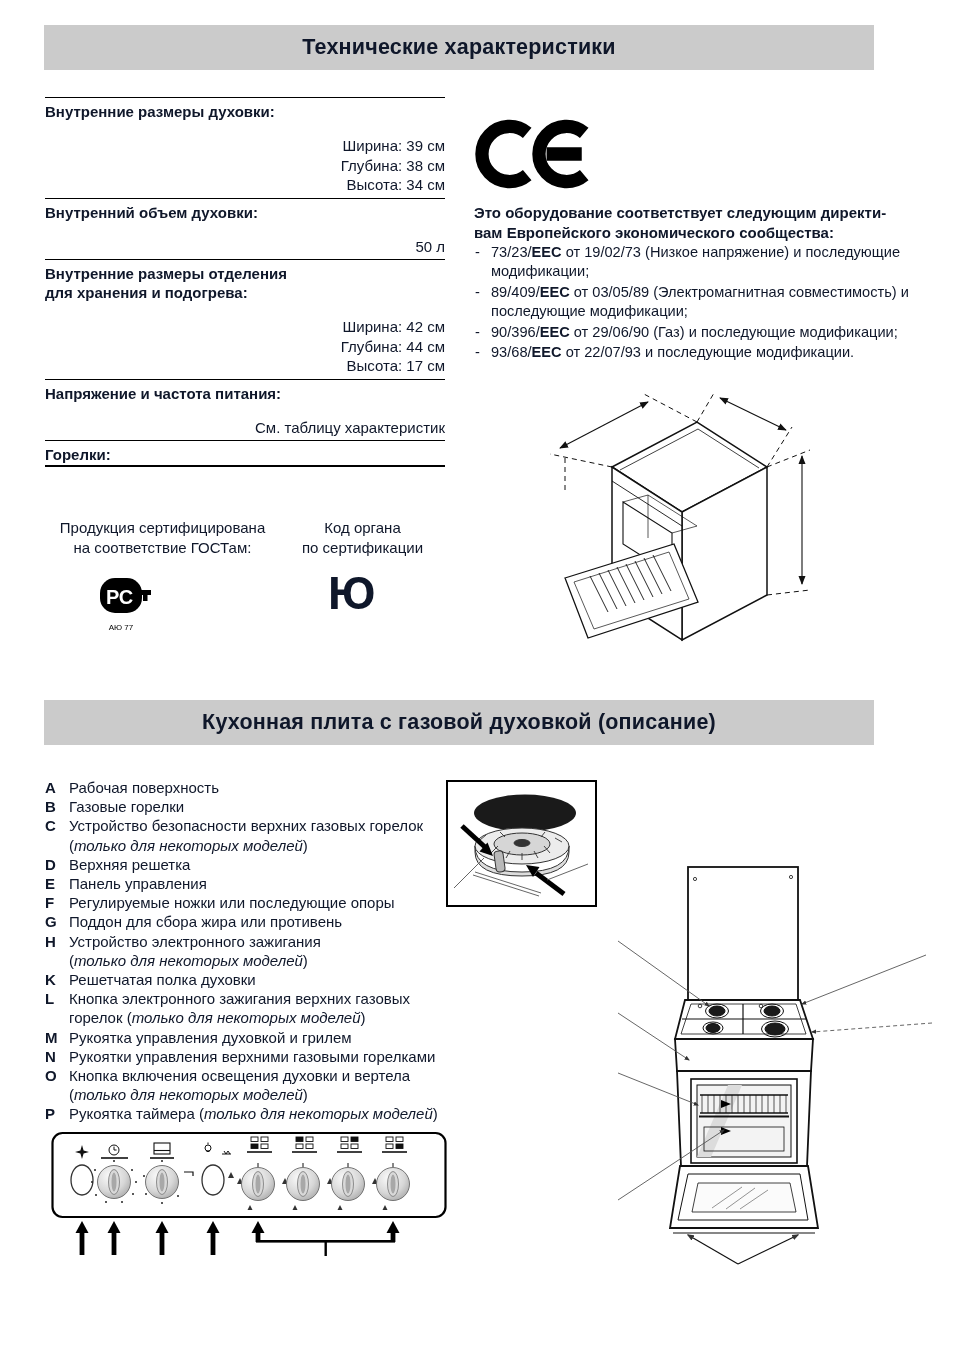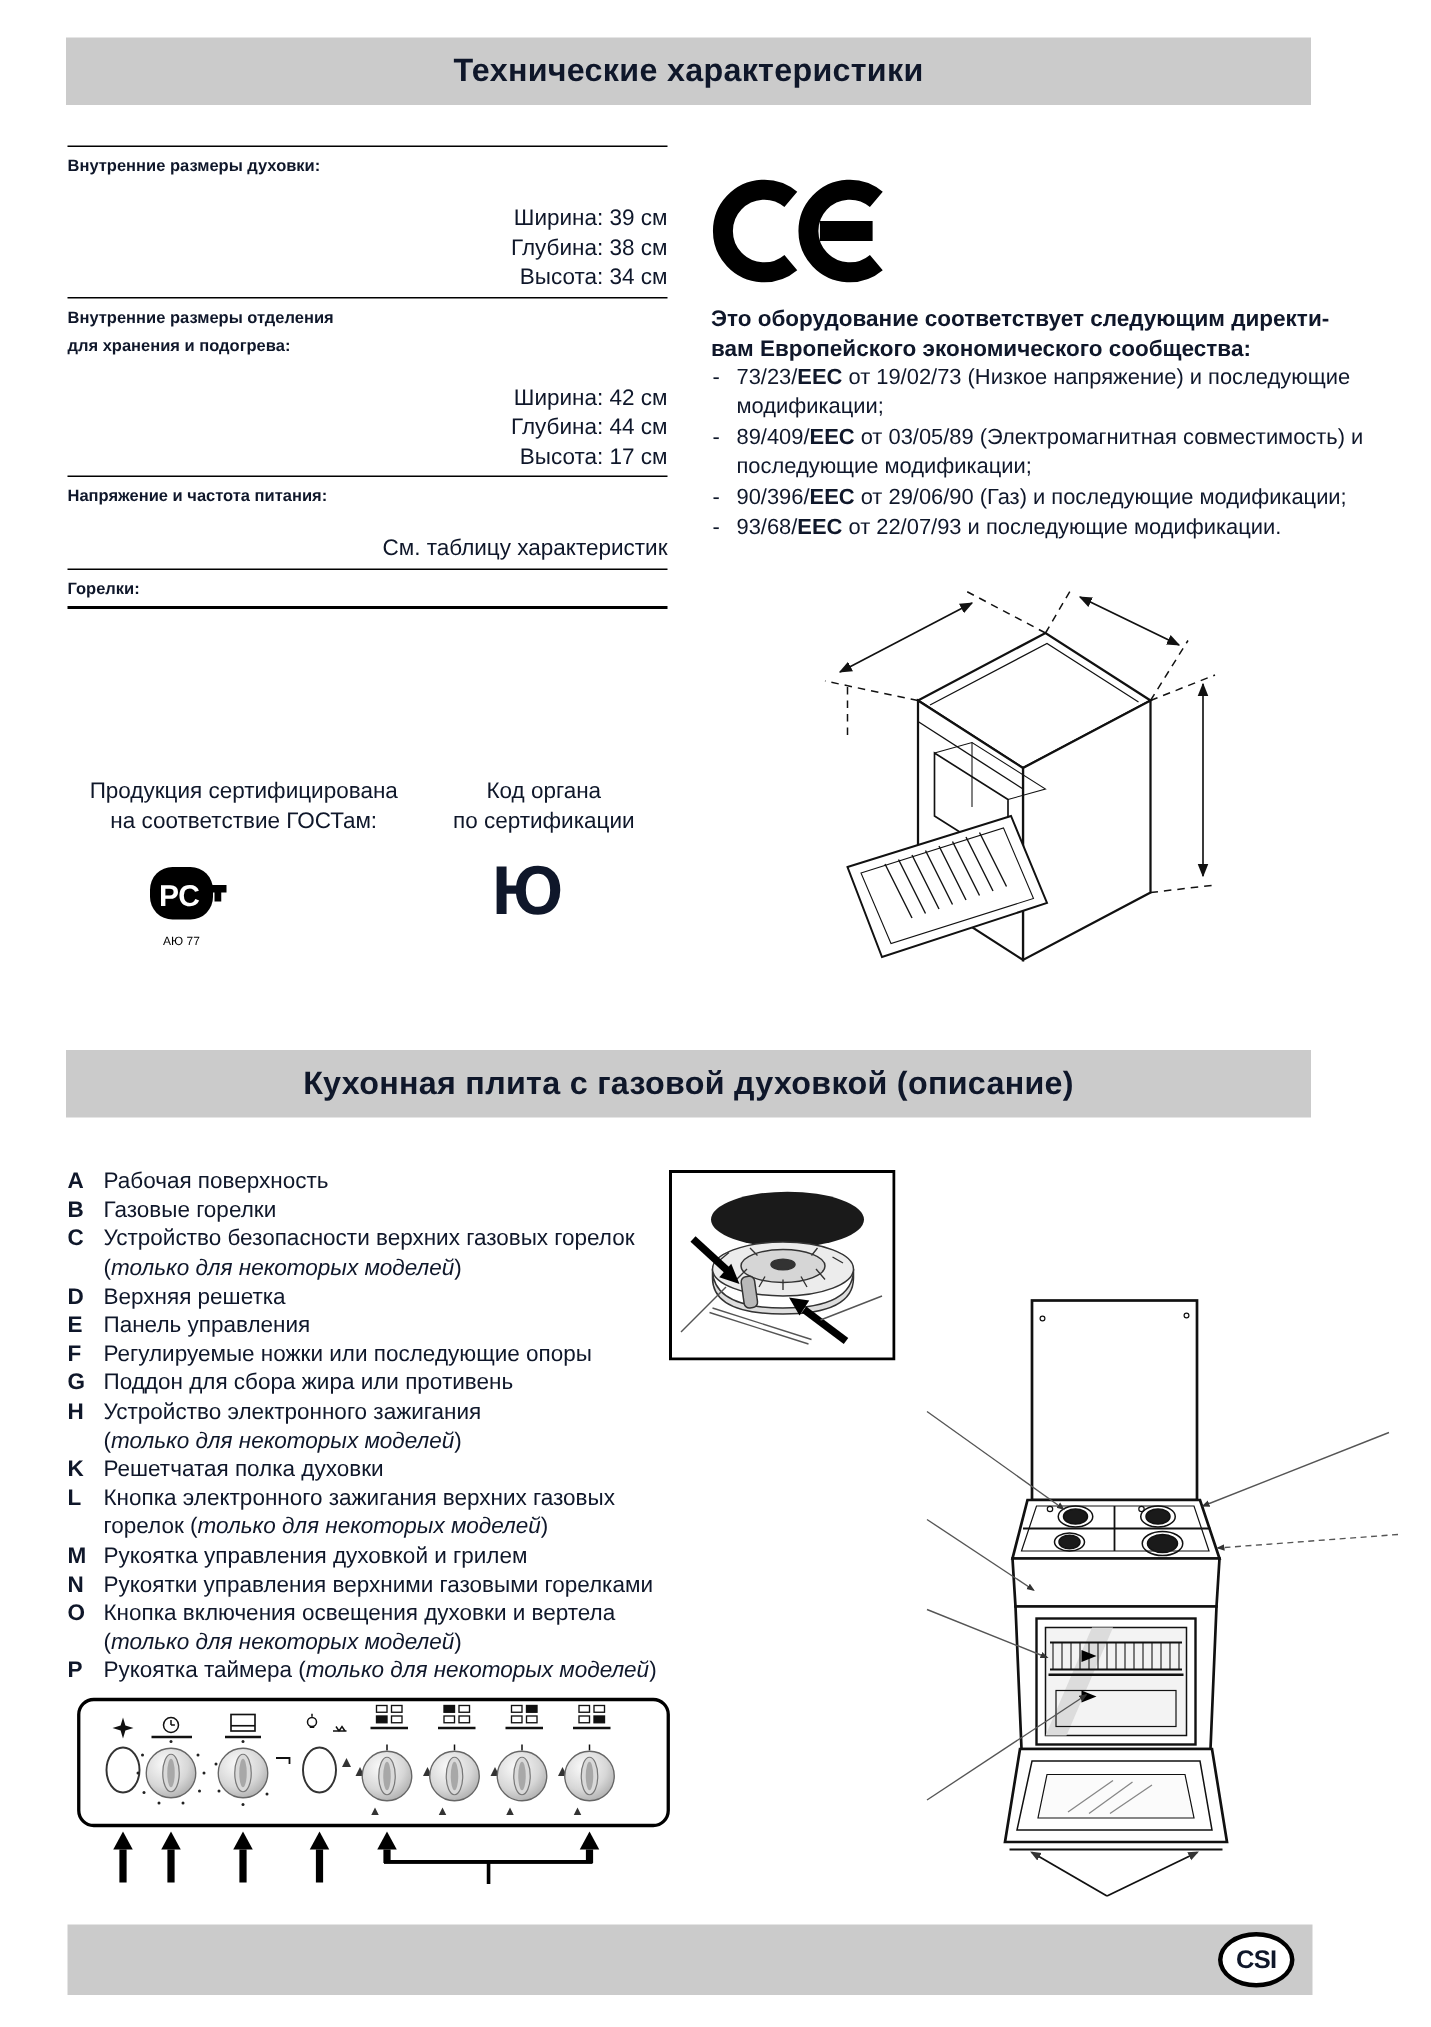--- a/index.html
+++ b/index.html
@@ -2,21 +2,21 @@
 <html><head>
 <meta charset="utf-8">
 <style>
   html,body{margin:0;padding:0;background:#fff;}
   .page{position:relative;width:954px;height:1351px;background:#fff;overflow:hidden;
         font-family:"Liberation Sans",sans-serif;color:#0f172a;}
   .abs{position:absolute;}
   .bar{background:#cbcbcb;text-align:center;font-weight:bold;font-size:21.5px;line-height:45px;letter-spacing:.2px;}
   .rule{border-top:1.8px solid #000;}
   .rule.thick{border-top:2.6px solid #000;}
-  .spec-head{font-weight:bold;font-size:11px;line-height:19px;margin:4px 0 1px;}
+  .spec-head{font-weight:bold;font-size:15px;line-height:19px;margin:4px 0 1px;}
   .spec-vals{text-align:right;font-size:15px;line-height:19.5px;padding-bottom:3px;margin-top:15px;}
   .spec-sec:last-child .spec-vals{padding-bottom:9px;}
   .cert-row{display:flex;font-size:15px;line-height:19.5px;}
   .cert-col{text-align:center;}
   .ce-intro{font-weight:bold;font-size:15px;line-height:19.5px;}
   .dirs{margin:0;padding:0;list-style:none;font-size:14.6px;line-height:19.4px;}
   .dirs li{position:relative;padding-left:17px;margin-bottom:1px;}
   .dirs .dash{position:absolute;left:1px;}
   .b{font-weight:bold;}
   .it{font-style:italic;}
@@ -37,20 +37,25 @@
 
   <div class="abs" style="left:45px;top:97px;width:400px;">
     <div>
 
         <div class="spec-sec">
           <div class="rule"></div>
           <div class="spec-head">Внутренние размеры духовки:</div>
           <div class="spec-vals">Ширина: 39 см<br>Глубина: 38 см<br>Высота: 34 см</div>
         </div>
 
+        <div class="spec-sec">
+          <div class="rule"></div>
+          <div class="spec-head">Внутренний объем духовки:</div>
+          <div class="spec-vals">50 л</div>
+        </div>
 
         <div class="spec-sec">
           <div class="rule"></div>
           <div class="spec-head">Внутренние размеры отделения<br>для хранения и подогрева:</div>
           <div class="spec-vals">Ширина: 42 см<br>Глубина: 44 см<br>Высота: 17 см</div>
         </div>
 
         <div class="spec-sec">
           <div class="rule"></div>
           <div class="spec-head">Напряжение и частота питания:</div>
@@ -479,17 +484,14 @@
         <rect x="160.6" y="105" width="4.8" height="22"></rect>
       <polygon points="208,93 201.5,105 214.5,105"></polygon>
         <rect x="205.6" y="105" width="4.8" height="9"></rect>
       <polygon points="343,93 336.5,105 349.5,105"></polygon>
         <rect x="340.6" y="105" width="4.8" height="9"></rect>
       <rect x="206" y="112" width="139" height="2.6"></rect>
       <rect x="274.5" y="112" width="2.4" height="16"></rect>
     </g>
   </svg>
 
-  <div class="abs" style="left:45px;top:1283px;width:830px;height:47px;background:#cbcbcb;">
-    <div class="csi abs" style="left:767px;top:5px;">CSI</div>
-  </div>
 
 </div>
 
 </body></html>

